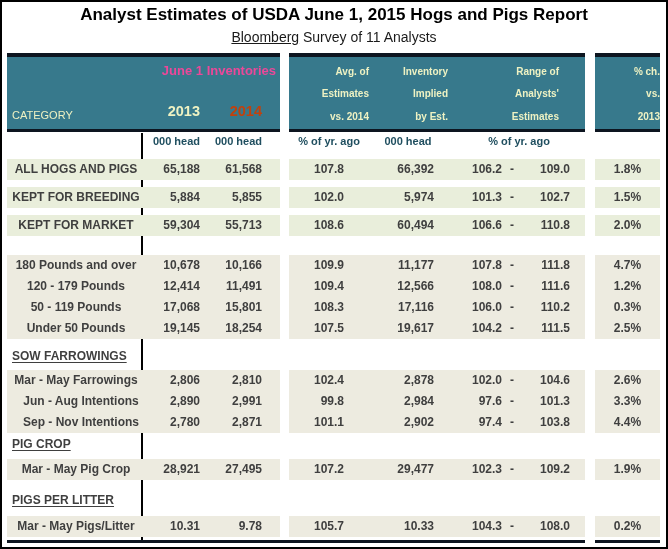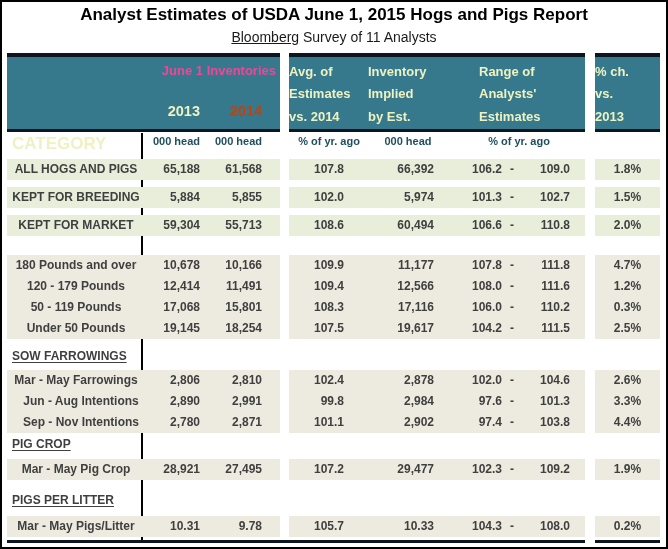--- a/index.html
+++ b/index.html
@@ -23,27 +23,27 @@
     position:absolute; top:51px; height:79px; box-sizing:border-box;
     background:#37798C;
     border-top:4px solid #0D1520; border-bottom:3px solid #0D1520;
     color:#EEF2C3; font-weight:bold;
   }
   .teal-left  { left:5px;   width:273px; }
   .teal-mid   { left:287px; width:296px; }
   .teal-right { left:593px; width:65px;  }
 
   .hdr-group   { position:absolute; top:61px; left:110px; width:164px; text-align:right; font-size:13px; font-weight:bold; color:#ec4899; }
-  .hdr-category{ position:absolute; top:107px; left:10px; font-size:17px; font-weight:bold; color:#EEF2C3;margin-top:25px; }
+  .hdr-category{ position:absolute; top:107px; left:10px; font-size:11px; font-weight:normal; color:#EEF2C3; }
   .hdr-y13 { position:absolute; top:101px; left:138px; width:60px; text-align:right; font-size:14.5px; font-weight:bold; color:#EEF2C3; }
   .hdr-y14 { position:absolute; top:101px; left:200px; width:60px; text-align:right; font-size:14.5px; font-weight:bold; color:#c2410c; }
 
   .hdr3 {
     position:absolute; top:58px; height:68px; display:flex; flex-direction:column;
-    justify-content:space-around; text-align:left; font-size:13px; font-weight:bold; color:#EEF2C3;
+    justify-content:space-around; text-align:right; font-size:10px; font-weight:bold; color:#EEF2C3;
   }
   .hdr-avg { left:287px; width:80px; }
   .hdr-imp { left:366px; width:80px; }
   .hdr-rng { left:477px; width:80px; }
   .hdr-pct { left:593px; width:65px; }
 
   
   .unit { position:absolute; top:133px; font-size:11px; font-weight:bold; color:#1F4E5F; }
   .u13  { left:138px; width:60px; text-align:right; }
   .u14  { left:200px; width:60px; text-align:right; }

